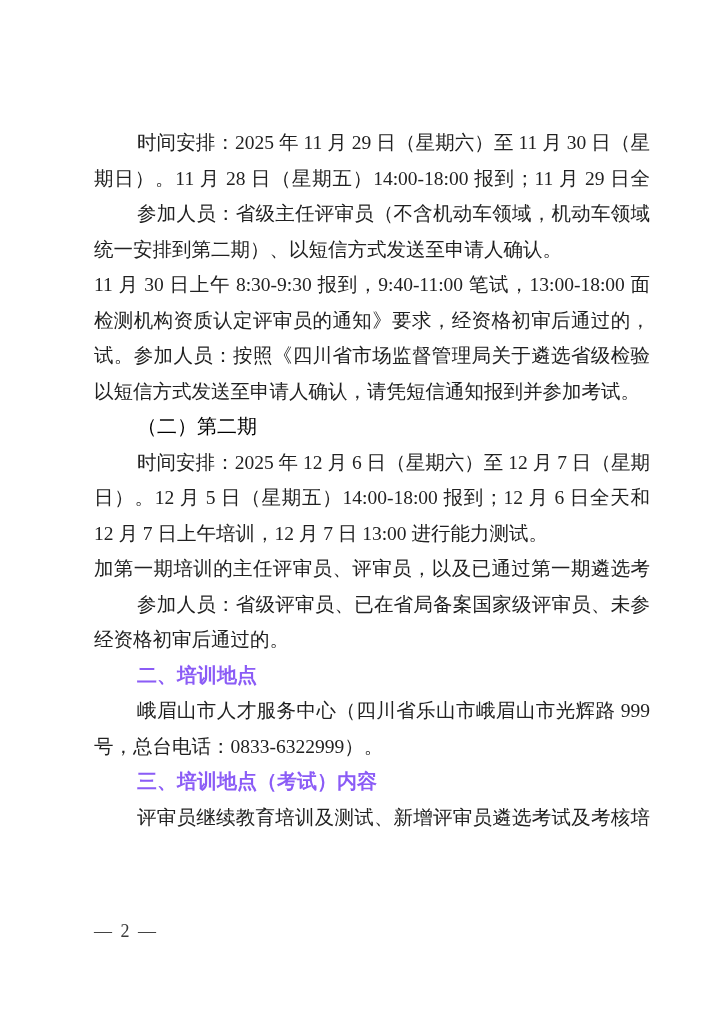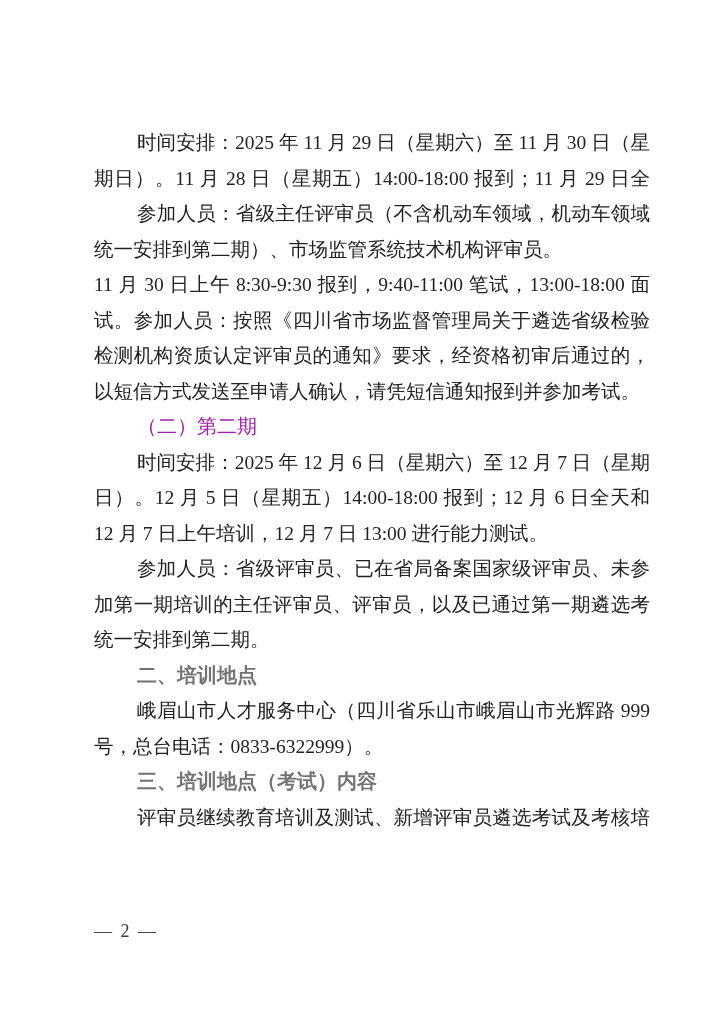--- a/index.html
+++ b/index.html
@@ -40,26 +40,26 @@
     text-justify: inter-character;
   }
   .line.first-line {
     text-indent: 43px;
   }
   
   .para.bold-heading .line {
     font-family: "Liberation Sans", "DejaVu Sans", sans-serif;
     font-weight: 700;
     font-size: 20px;
-    color: #737373;
+    color: #8b5cf6;
   }
   
   .para.kai-subheading .line {
     font-size: 20px;
-    color: #a21caf;
+    color: #000000;
   }
   .footer {
     position: absolute;
     left: 94px;
     top: 921px;
     color: #3a3a3a;
     font-size: 18px;
     letter-spacing: 2px;
     font-family: "Liberation Serif", "DejaVu Serif", serif;
   }
@@ -68,40 +68,40 @@
 <body>
 
 <div class="page">
   <div class="content" id="doc-content">
       <div class="para body">
         <div class="line first-line justify">时间安排：2025 年 11 月 29 日（星期六）至 11 月 30 日（星</div>
         <div class="line justify">期日）。11 月 28 日（星期五）14:00-18:00 报到；11 月 29 日全</div>
       </div>
       <div class="para body">
         <div class="line first-line justify">参加人员：省级主任评审员（不含机动车领域，机动车领域</div>
-        <div class="line">统一安排到第二期）、市场监管系统技术机构评审员。</div>
+        <div class="line">统一安排到第二期）、以短信方式发送至申请人确认。</div>
       </div>
       <div class="para body">
         <div class="line justify">11 月 30 日上午 8:30-9:30 报到，9:40-11:00 笔试，13:00-18:00 面</div>
+        <div class="line justify">检测机构资质认定评审员的通知》要求，经资格初审后通过的，</div>
         <div class="line justify">试。参加人员：按照《四川省市场监督管理局关于遴选省级检验</div>
-        <div class="line justify">检测机构资质认定评审员的通知》要求，经资格初审后通过的，</div>
         <div class="line">以短信方式发送至申请人确认，请凭短信通知报到并参加考试。</div>
       </div>
       <div class="para kai-subheading">
         <div class="line first-line">（二）第二期</div>
       </div>
       <div class="para body">
         <div class="line first-line justify">时间安排：2025 年 12 月 6 日（星期六）至 12 月 7 日（星期</div>
         <div class="line justify">日）。12 月 5 日（星期五）14:00-18:00 报到；12 月 6 日全天和</div>
         <div class="line">12 月 7 日上午培训，12 月 7 日 13:00 进行能力测试。</div>
       </div>
       <div class="para body">
+        <div class="line justify">加第一期培训的主任评审员、评审员，以及已通过第一期遴选考</div>
         <div class="line first-line justify">参加人员：省级评审员、已在省局备案国家级评审员、未参</div>
-        <div class="line justify">加第一期培训的主任评审员、评审员，以及已通过第一期遴选考</div>
-        <div class="line">统一安排到第二期。</div>
+        <div class="line">经资格初审后通过的。</div>
       </div>
       <div class="para bold-heading">
         <div class="line first-line">二、培训地点</div>
       </div>
       <div class="para body">
         <div class="line first-line justify">峨眉山市人才服务中心（四川省乐山市峨眉山市光辉路 999</div>
         <div class="line">号，总台电话：0833-6322999）。</div>
       </div>
       <div class="para bold-heading">
         <div class="line first-line">三、培训地点（考试）内容</div>

